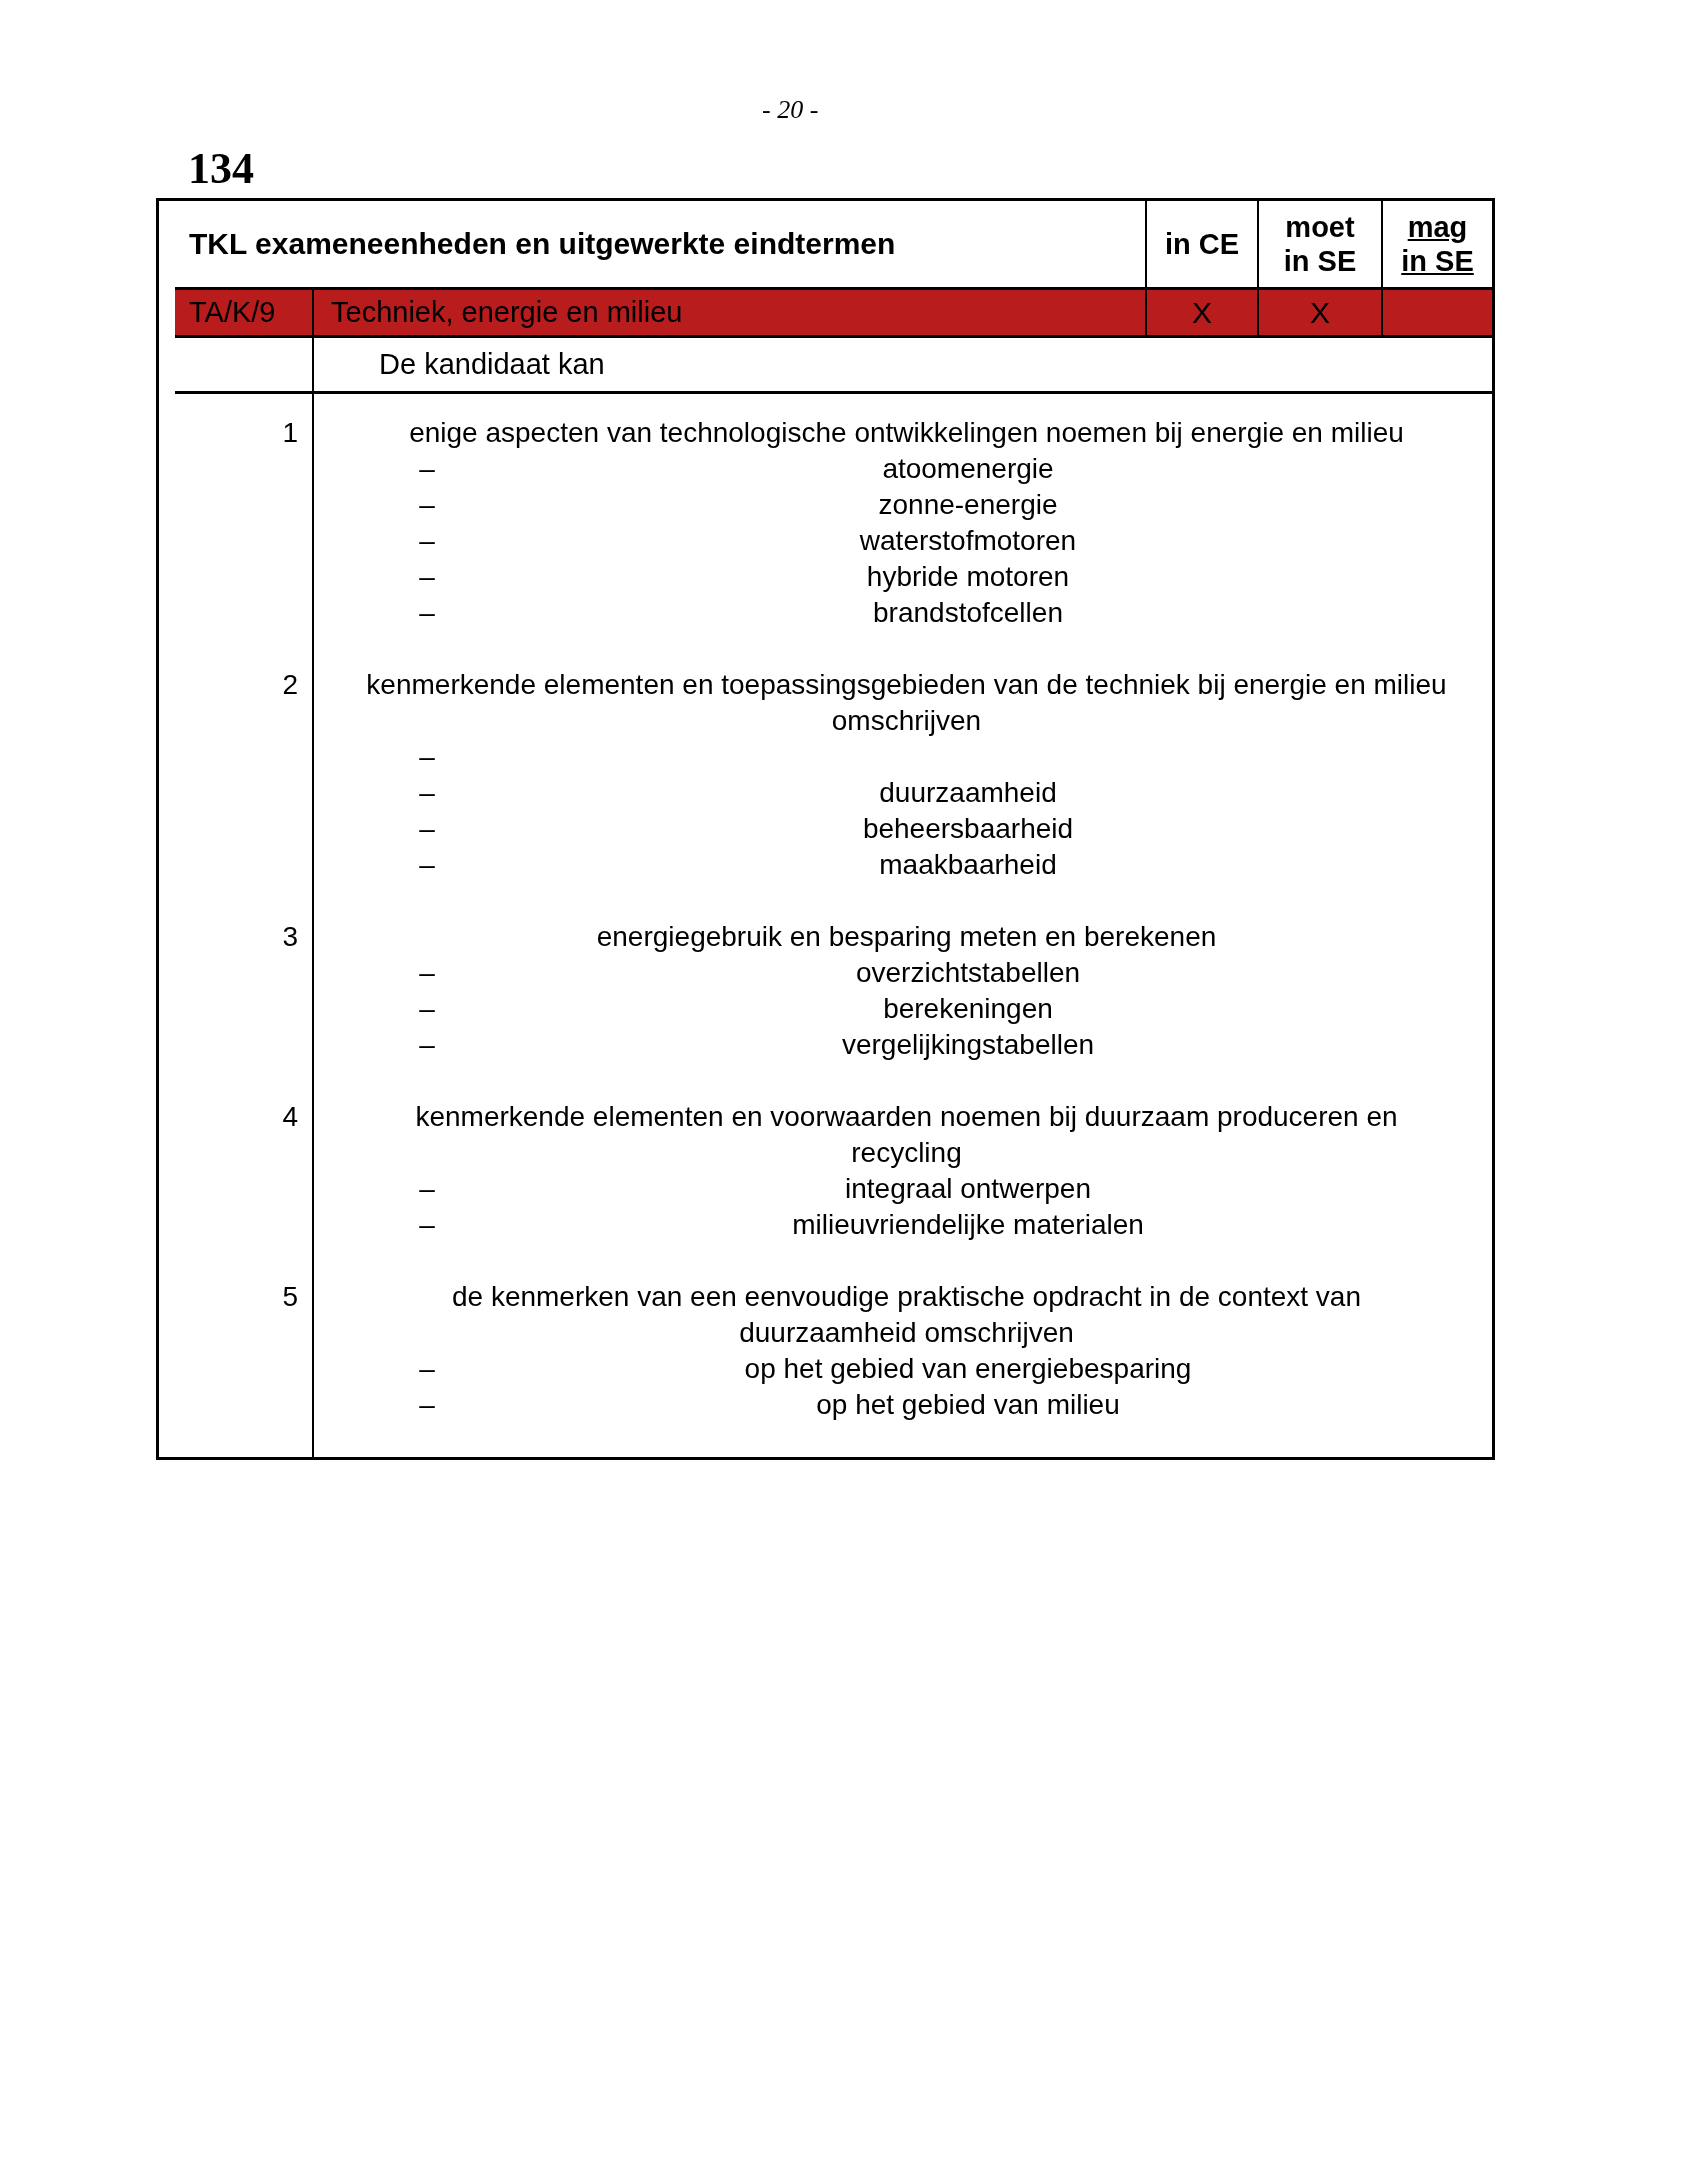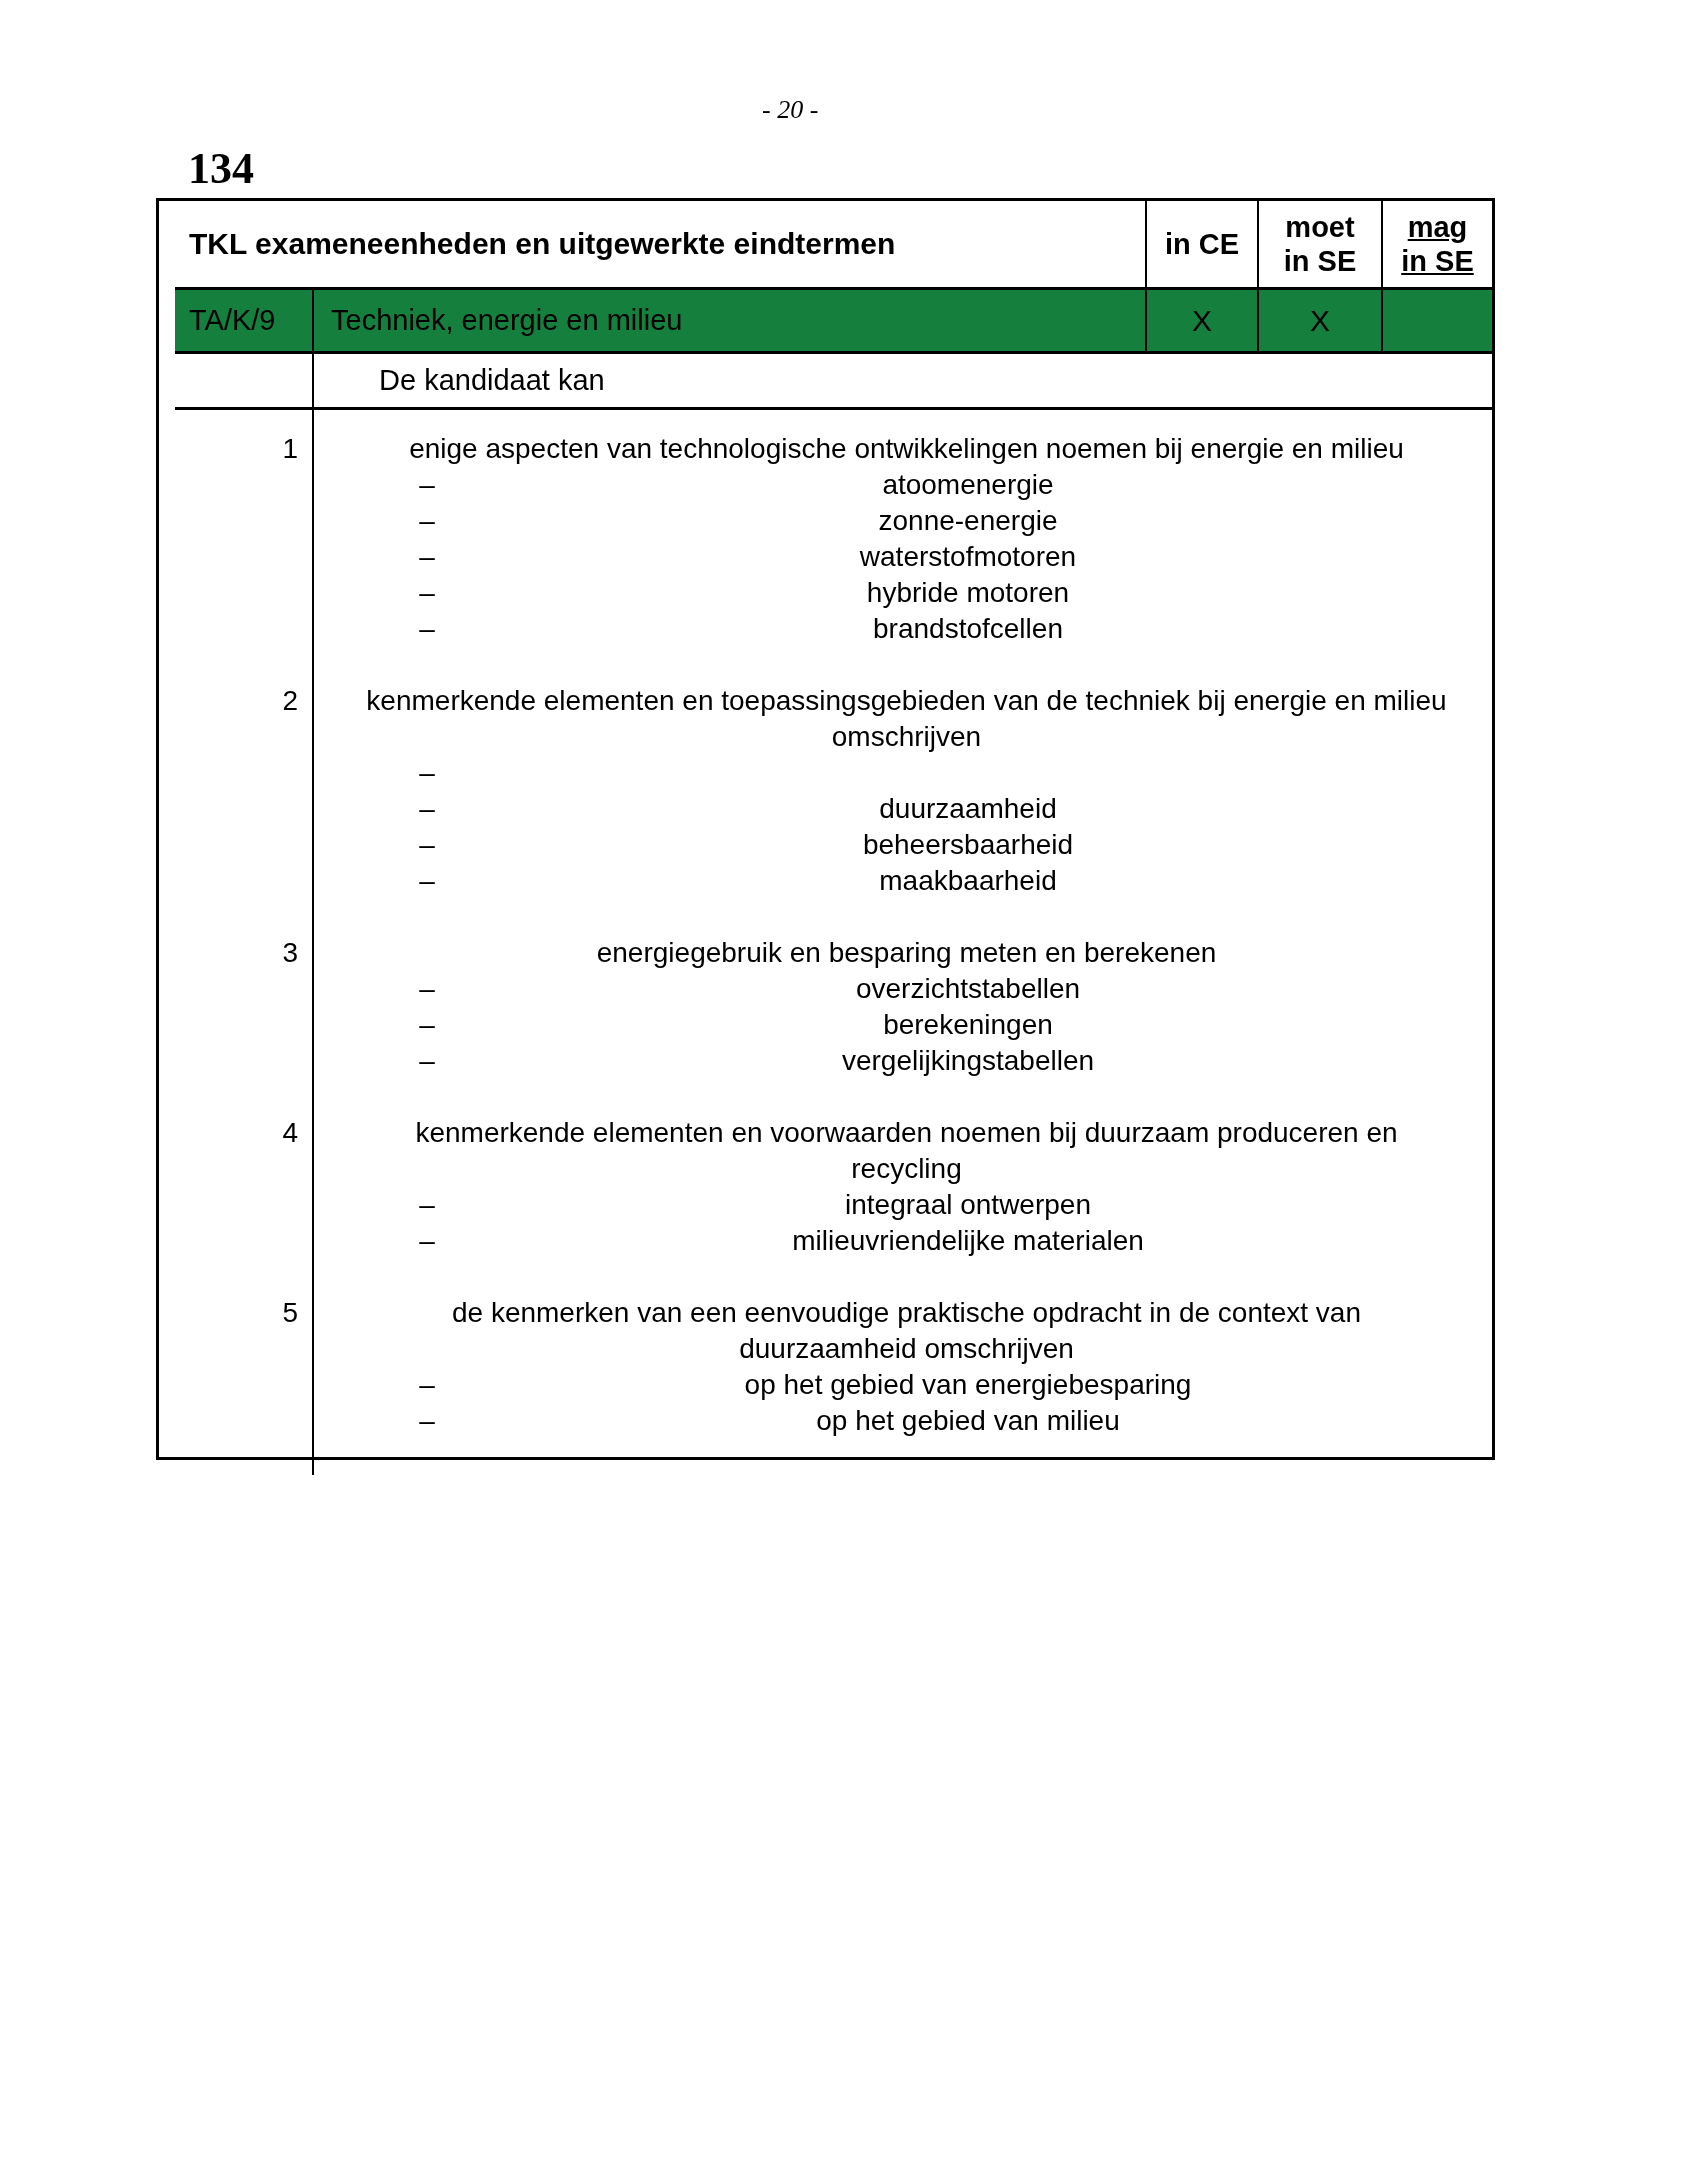--- a/index.html
+++ b/index.html
@@ -77,21 +77,21 @@
     font-weight: bold;
     font-size: 29px;
     line-height: 34px;
     white-space: pre-line;
   }
   .w-ce   { flex: 0 0 112px; }
   .w-moet { flex: 0 0 124px; }
   .w-mag  { flex: 0 0 109px; text-decoration: underline; }
   .w-code { flex: 0 0 139px; }
   
-  .unit-row { height: 64px; background: #15803d; }
+  .unit-row { height: 48px; background: #b91c1c; }
   .unit-code { padding-left: 14px; font-size: 29px; }
   .unit-title { flex: 1 1 auto; padding-left: 17px; font-size: 29px; }
   .mark-cell { justify-content: center; font-size: 30px; }
   
   .intro-row { height: 56px; gap: 48px; }
   .intro-cell { flex: 1 1 auto; padding-left: 17px; font-size: 29px; }
   
   .content-row {
     flex: 1 1 auto;
     border-bottom: none;

